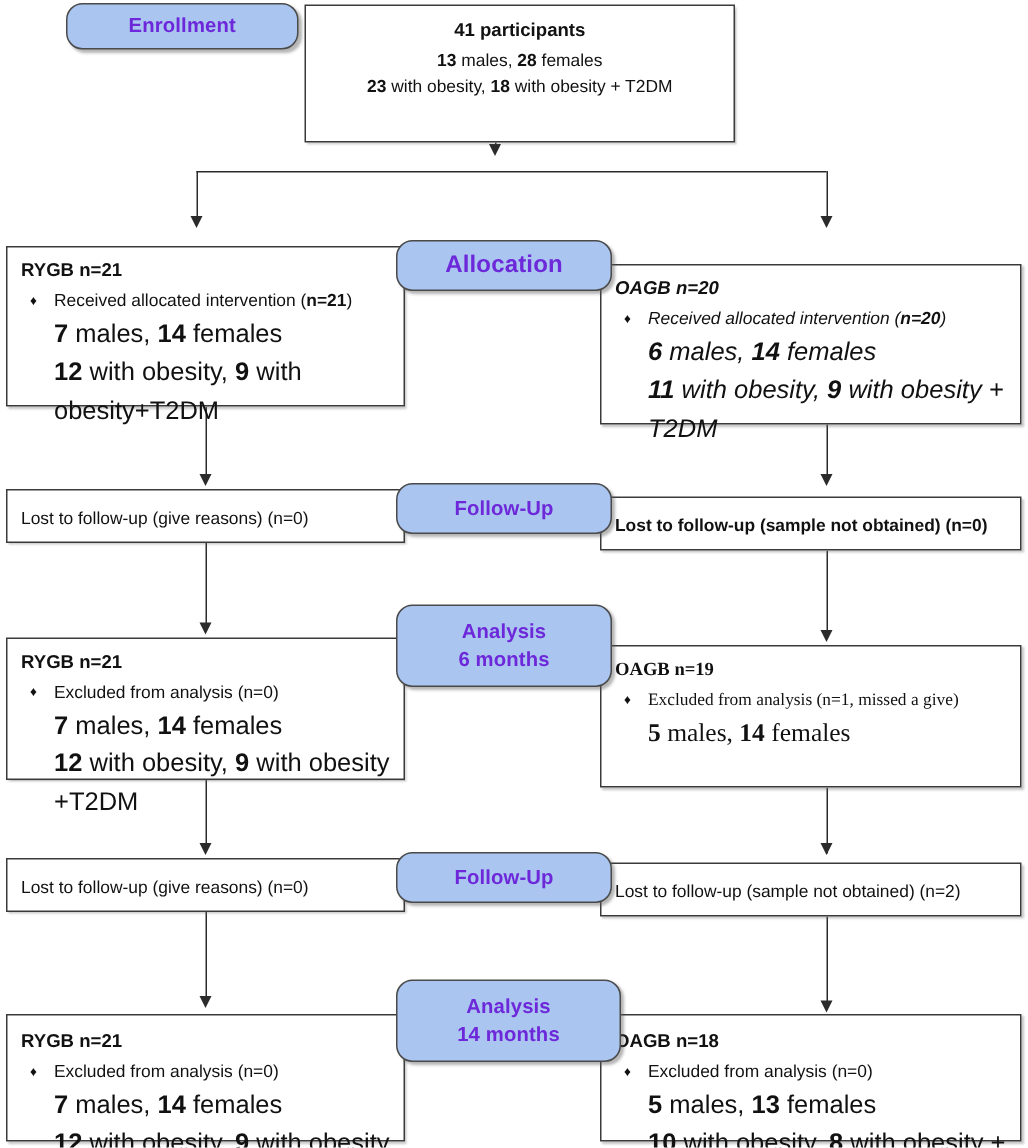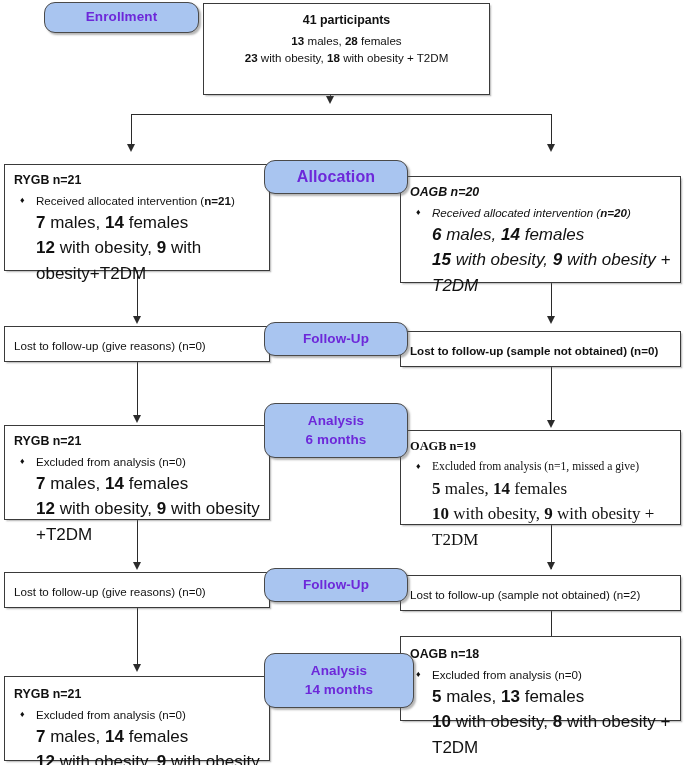--- a/index.html
+++ b/index.html
@@ -134,21 +134,21 @@
           <span>Received allocated intervention (</span><b>n=20</b><span>)</span>
         </span>
       </div>
       <div class="sub">
         <b>6</b>
         <span>males,</span>
         <b>14</b>
         <span>females</span>
       </div>
       <div class="sub">
-        <b>15</b>
+        <b>11</b>
         <span>with obesity,</span>
         <b>9</b>
         <span>with obesity + T2DM</span>
       </div>
     </div>
   </div>
 
   <div class="pill" style="left:264px;top:160px;width:142px;height:32px;font-size:16px;">
     <span>Allocation</span>
   </div>
@@ -207,26 +207,20 @@
       <div class="brow">
         <span class="bul">♦</span>
         <span class="btxt">Excluded from analysis (n=1, missed a give)</span>
       </div>
       <div class="sub">
         <b>5</b>
         <span>males,</span>
         <b>14</b>
         <span>females</span>
       </div>
-      <div class="sub">
-        <b>10</b>
-        <span>with obesity,</span>
-        <b>9</b>
-        <span>with obesity + T2DM</span>
-      </div>
     </div>
   </div>
 
   <div class="pill" style="left:264px;top:403px;width:142px;height:53px;font-size:13.5px;">
     <span>Analysis</span>
     <span class="l2">6 months</span>
   </div>
 
   <div class="vline" style="left:137px;top:520px;height:44px;"></div>
   <div class="arrow" style="left:132.5px;top:562px;"></div>
@@ -269,21 +263,21 @@
       </div>
       <div class="sub">
         <b>12</b>
         <span>with obesity,</span>
         <b>9</b>
         <span>with obesity +T2DM</span>
       </div>
     </div>
   </div>
 
-  <div class="box" style="left:400px;top:636px;width:281px;height:85px;">
+  <div class="box" style="left:400px;top:676px;width:281px;height:85px;">
     <div class="inner" style="padding-top:9px;">
       <div class="hdr">OAGB n=18</div>
       <div class="brow">
         <span class="bul">♦</span>
         <span class="btxt">Excluded from analysis (n=0)</span>
       </div>
       <div class="sub">
         <b>5</b>
         <span>males,</span>
         <b>13</b>

